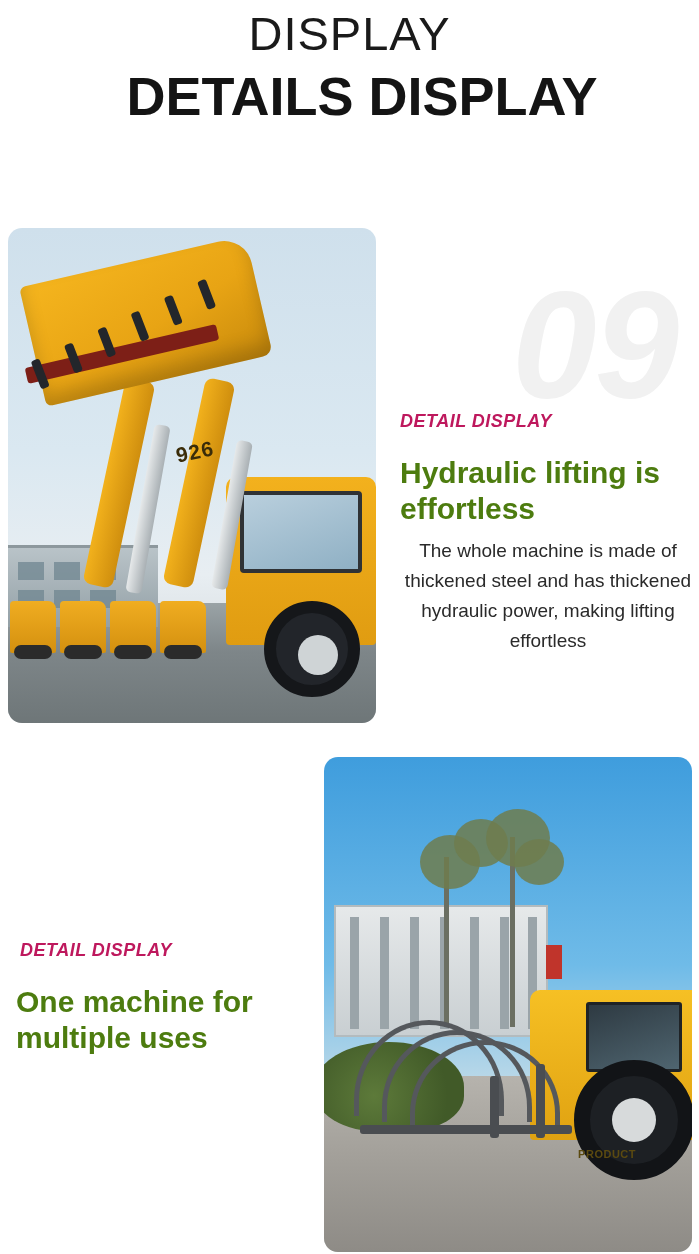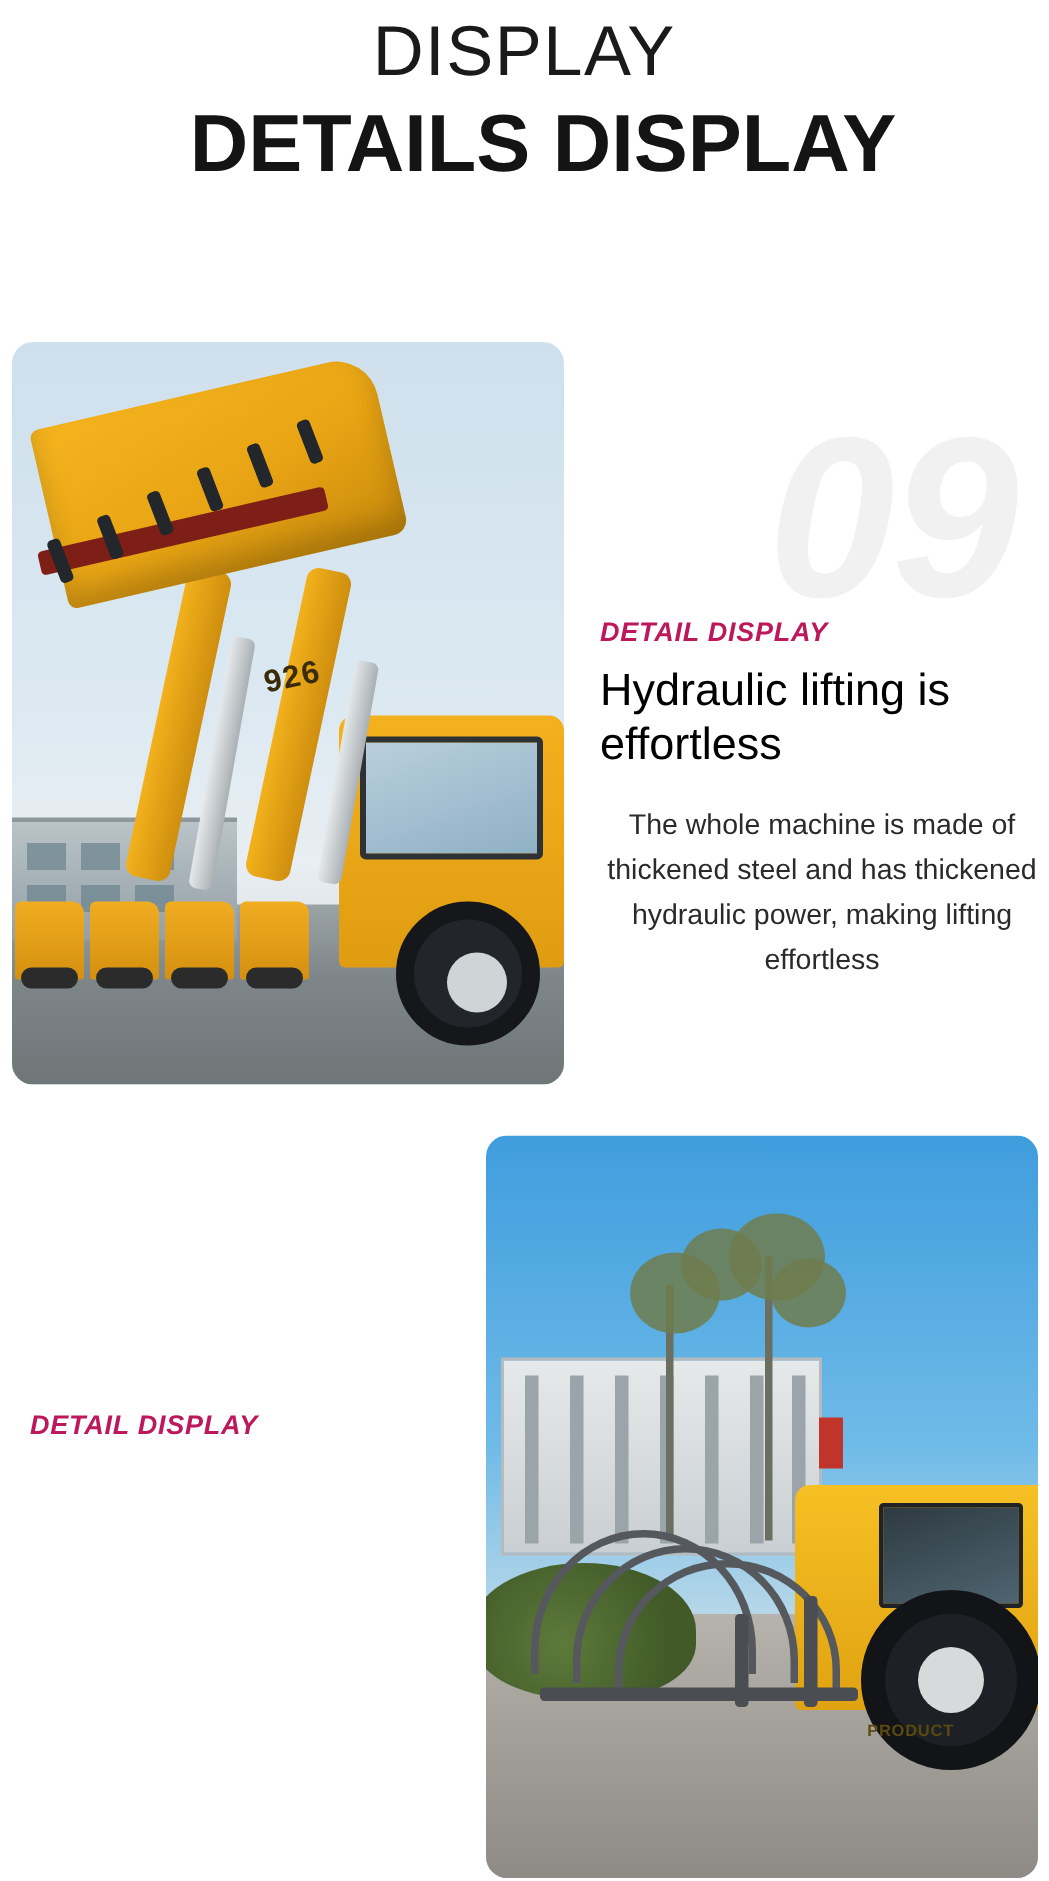--- a/index.html
+++ b/index.html
@@ -236,23 +236,24 @@
     color: #be185d;
     letter-spacing: .5px;
   }
   .eyebrow1 { left: 400px; top: 183px; }
   .eyebrow2 { left: 20px; top: 183px; }
 
   .headline {
     position: absolute;
     font-size: 30px;
     line-height: 36px;
-    font-weight: normal;
-    color: #000000;
+    font-weight: bold;
+    color: #4d7c0f;
     width: 300px;
+    margin-top: 12px;
   }
   .headline1 { left: 400px; top: 215px; }
   .headline2 { left: 16px; top: 215px; }
 
   .para {
     position: absolute;
     font-size: 19px;
     line-height: 30px;
     color: #2a2a2a;
     width: 296px;
@@ -362,15 +363,16 @@
         <div class="tine" style="left:60px; top:26px; width:150px; height:88px;"></div>
         <div class="bar" style="left:10px; bottom:10px; width:212px; height:9px;"></div>
         <div class="bar" style="left:140px; bottom:6px; width:9px; height:62px;"></div>
         <div class="bar" style="left:186px; bottom:6px; width:9px; height:74px;"></div>
       </div>
 
       <div class="ph2-brand">PRODUCT</div>
     </div>
 
     <div class="eyebrow eyebrow2">DETAIL DISPLAY</div>
+    <div class="headline headline2">One machine for multiple uses</div>
   </div>
 
 </div>
 
 </body></html>

